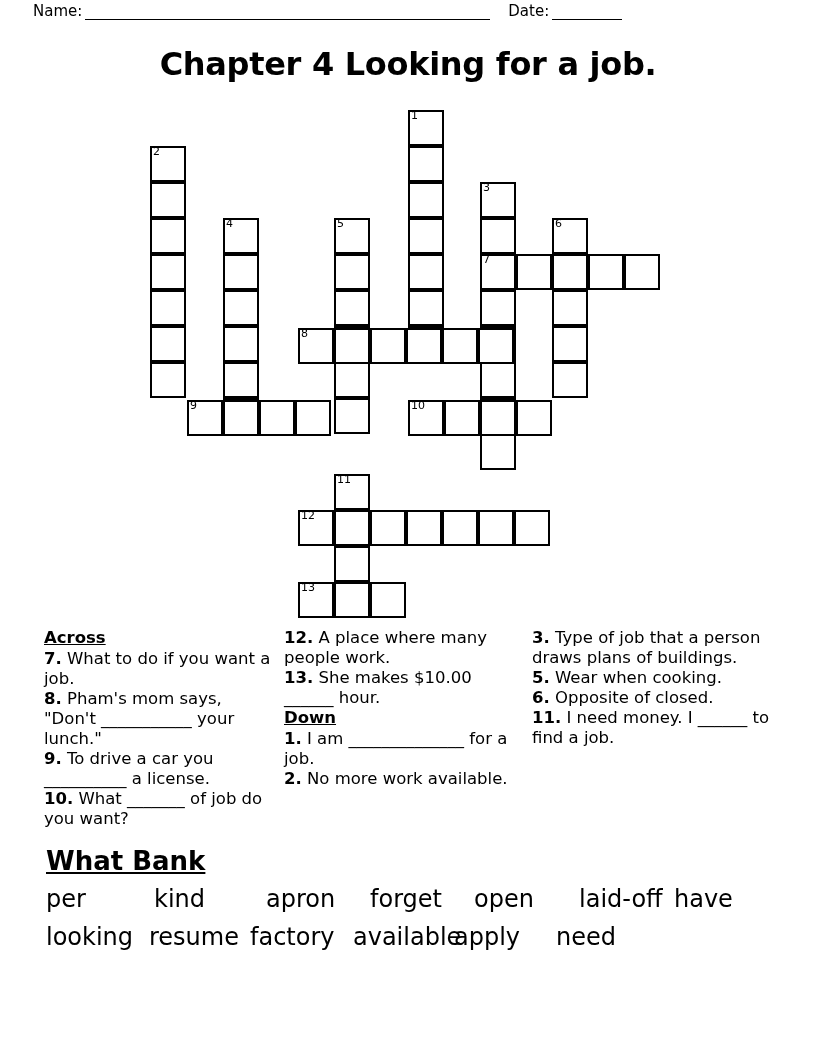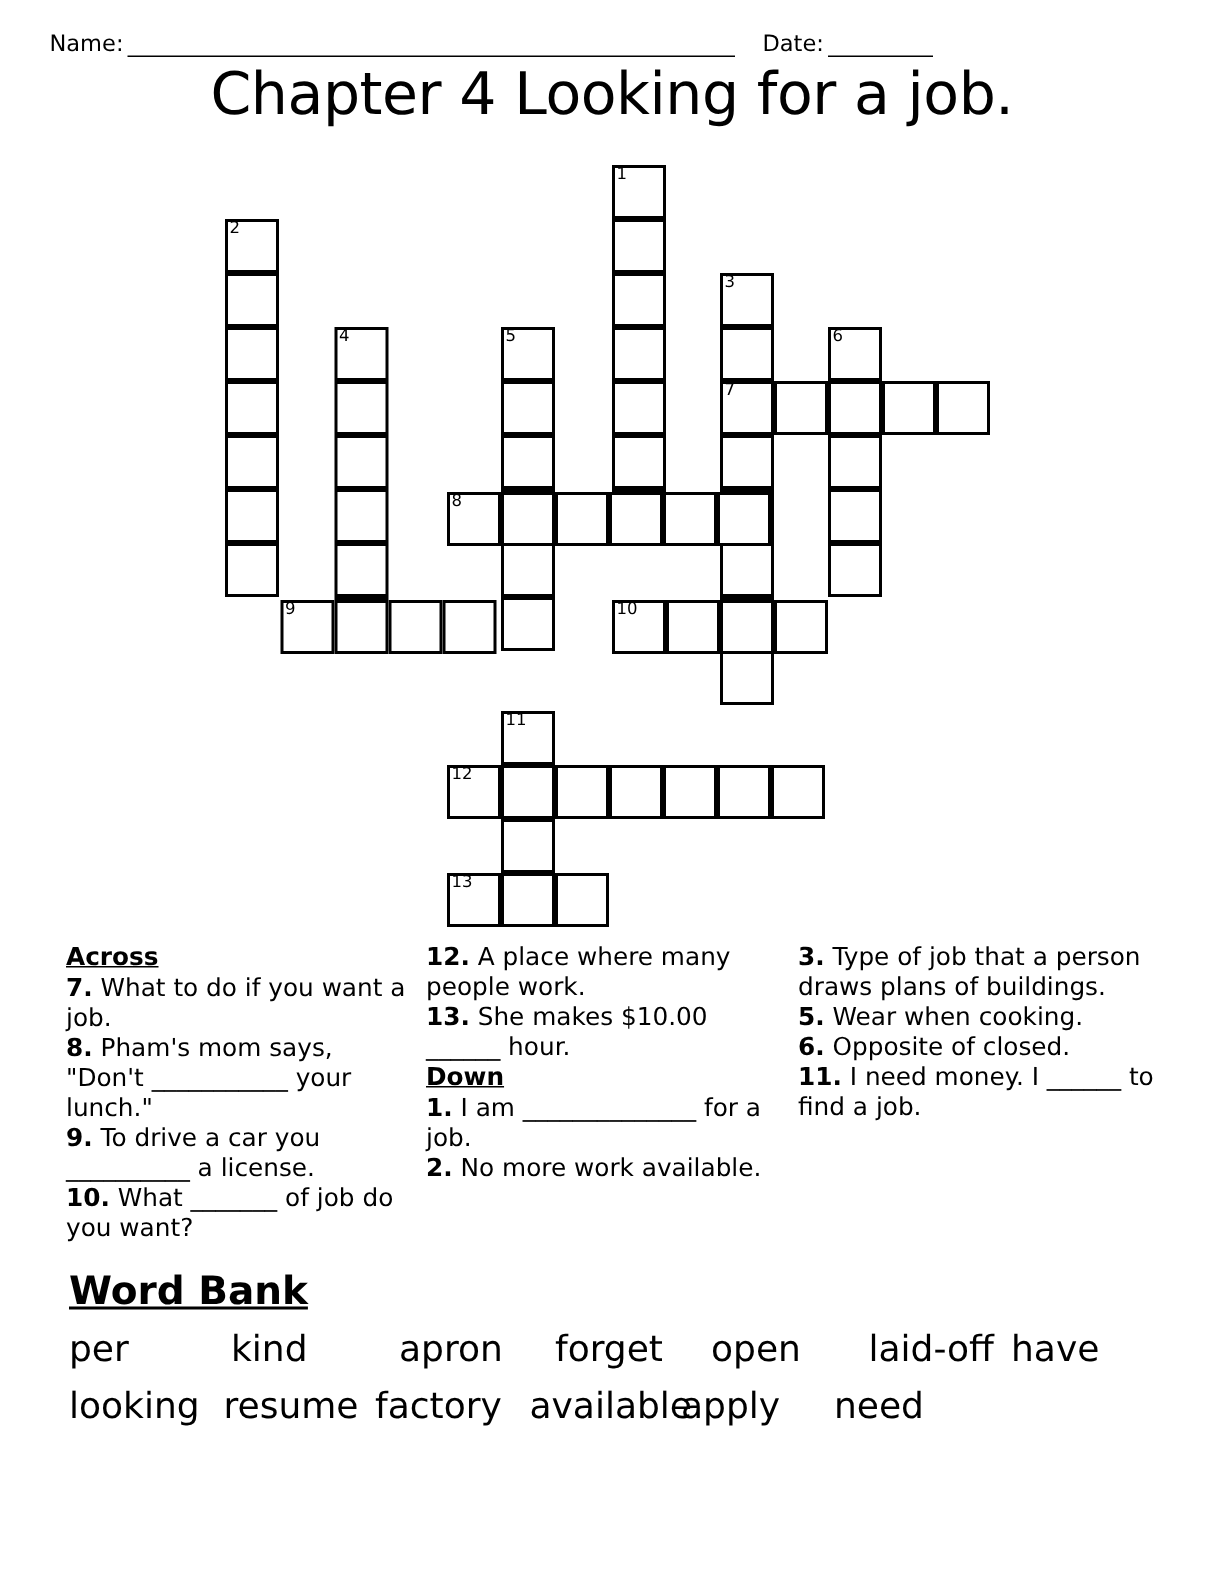--- a/index.html
+++ b/index.html
@@ -15,21 +15,21 @@
     position: relative;
     overflow: hidden;
   }
 
   
   .namedate {
     position: absolute;
     left: 0;
     top: 0;
     width: 816px;
-    height: 38px;
+    height: 20px;
     display: flex;
     align-items: flex-end;
     padding-top: 4px;
     box-sizing: border-box;
   }
   .nd-label {
     font-size: 15px;
     line-height: 17px;
     white-space: pre;
   }
@@ -43,23 +43,23 @@
   .nd-left { margin-left: 33px; display: flex; align-items: flex-end; }
   .nd-right { display: flex; align-items: flex-end; }
 
   
   .title {
     position: absolute;
     left: 0;
     top: 34px;
     width: 816px;
     text-align: center;
-    font-size: 39px;
+    font-size: 32px;
     line-height: 60px;
-    font-weight: 400;
+    font-weight: 700;
     letter-spacing: -0.3px;
     font-family: "DejaVu Sans", sans-serif;
   }
 
   
   #grid {
     position: absolute;
     left: 0;
     top: 0;
     width: 816px;
@@ -279,21 +279,21 @@
 
   <div class="clue-col c3">
     <p class="clue"><b>3.</b> <span>Type of job that a person draws plans of buildings.</span></p>
     <p class="clue"><b>5.</b> <span>Wear when cooking.</span></p>
     <p class="clue"><b>6.</b> <span>Opposite of closed.</span></p>
     <p class="clue"><b>11.</b> <span>I need money. I ______ to find a job.</span></p>
   </div>
 
 </div>
 
-<div class="wordbank-title">Word Bank</div>
+<div class="wordbank-title">What Bank</div>
 <div class="wordbank-rows">
     <div class="wb-row r1">
       <span class="wb-word">per</span>
       <span class="wb-word">kind</span>
       <span class="wb-word">apron</span>
       <span class="wb-word">forget</span>
       <span class="wb-word">open</span>
       <span class="wb-word">laid-off</span>
       <span class="wb-word">have</span>
     </div>

